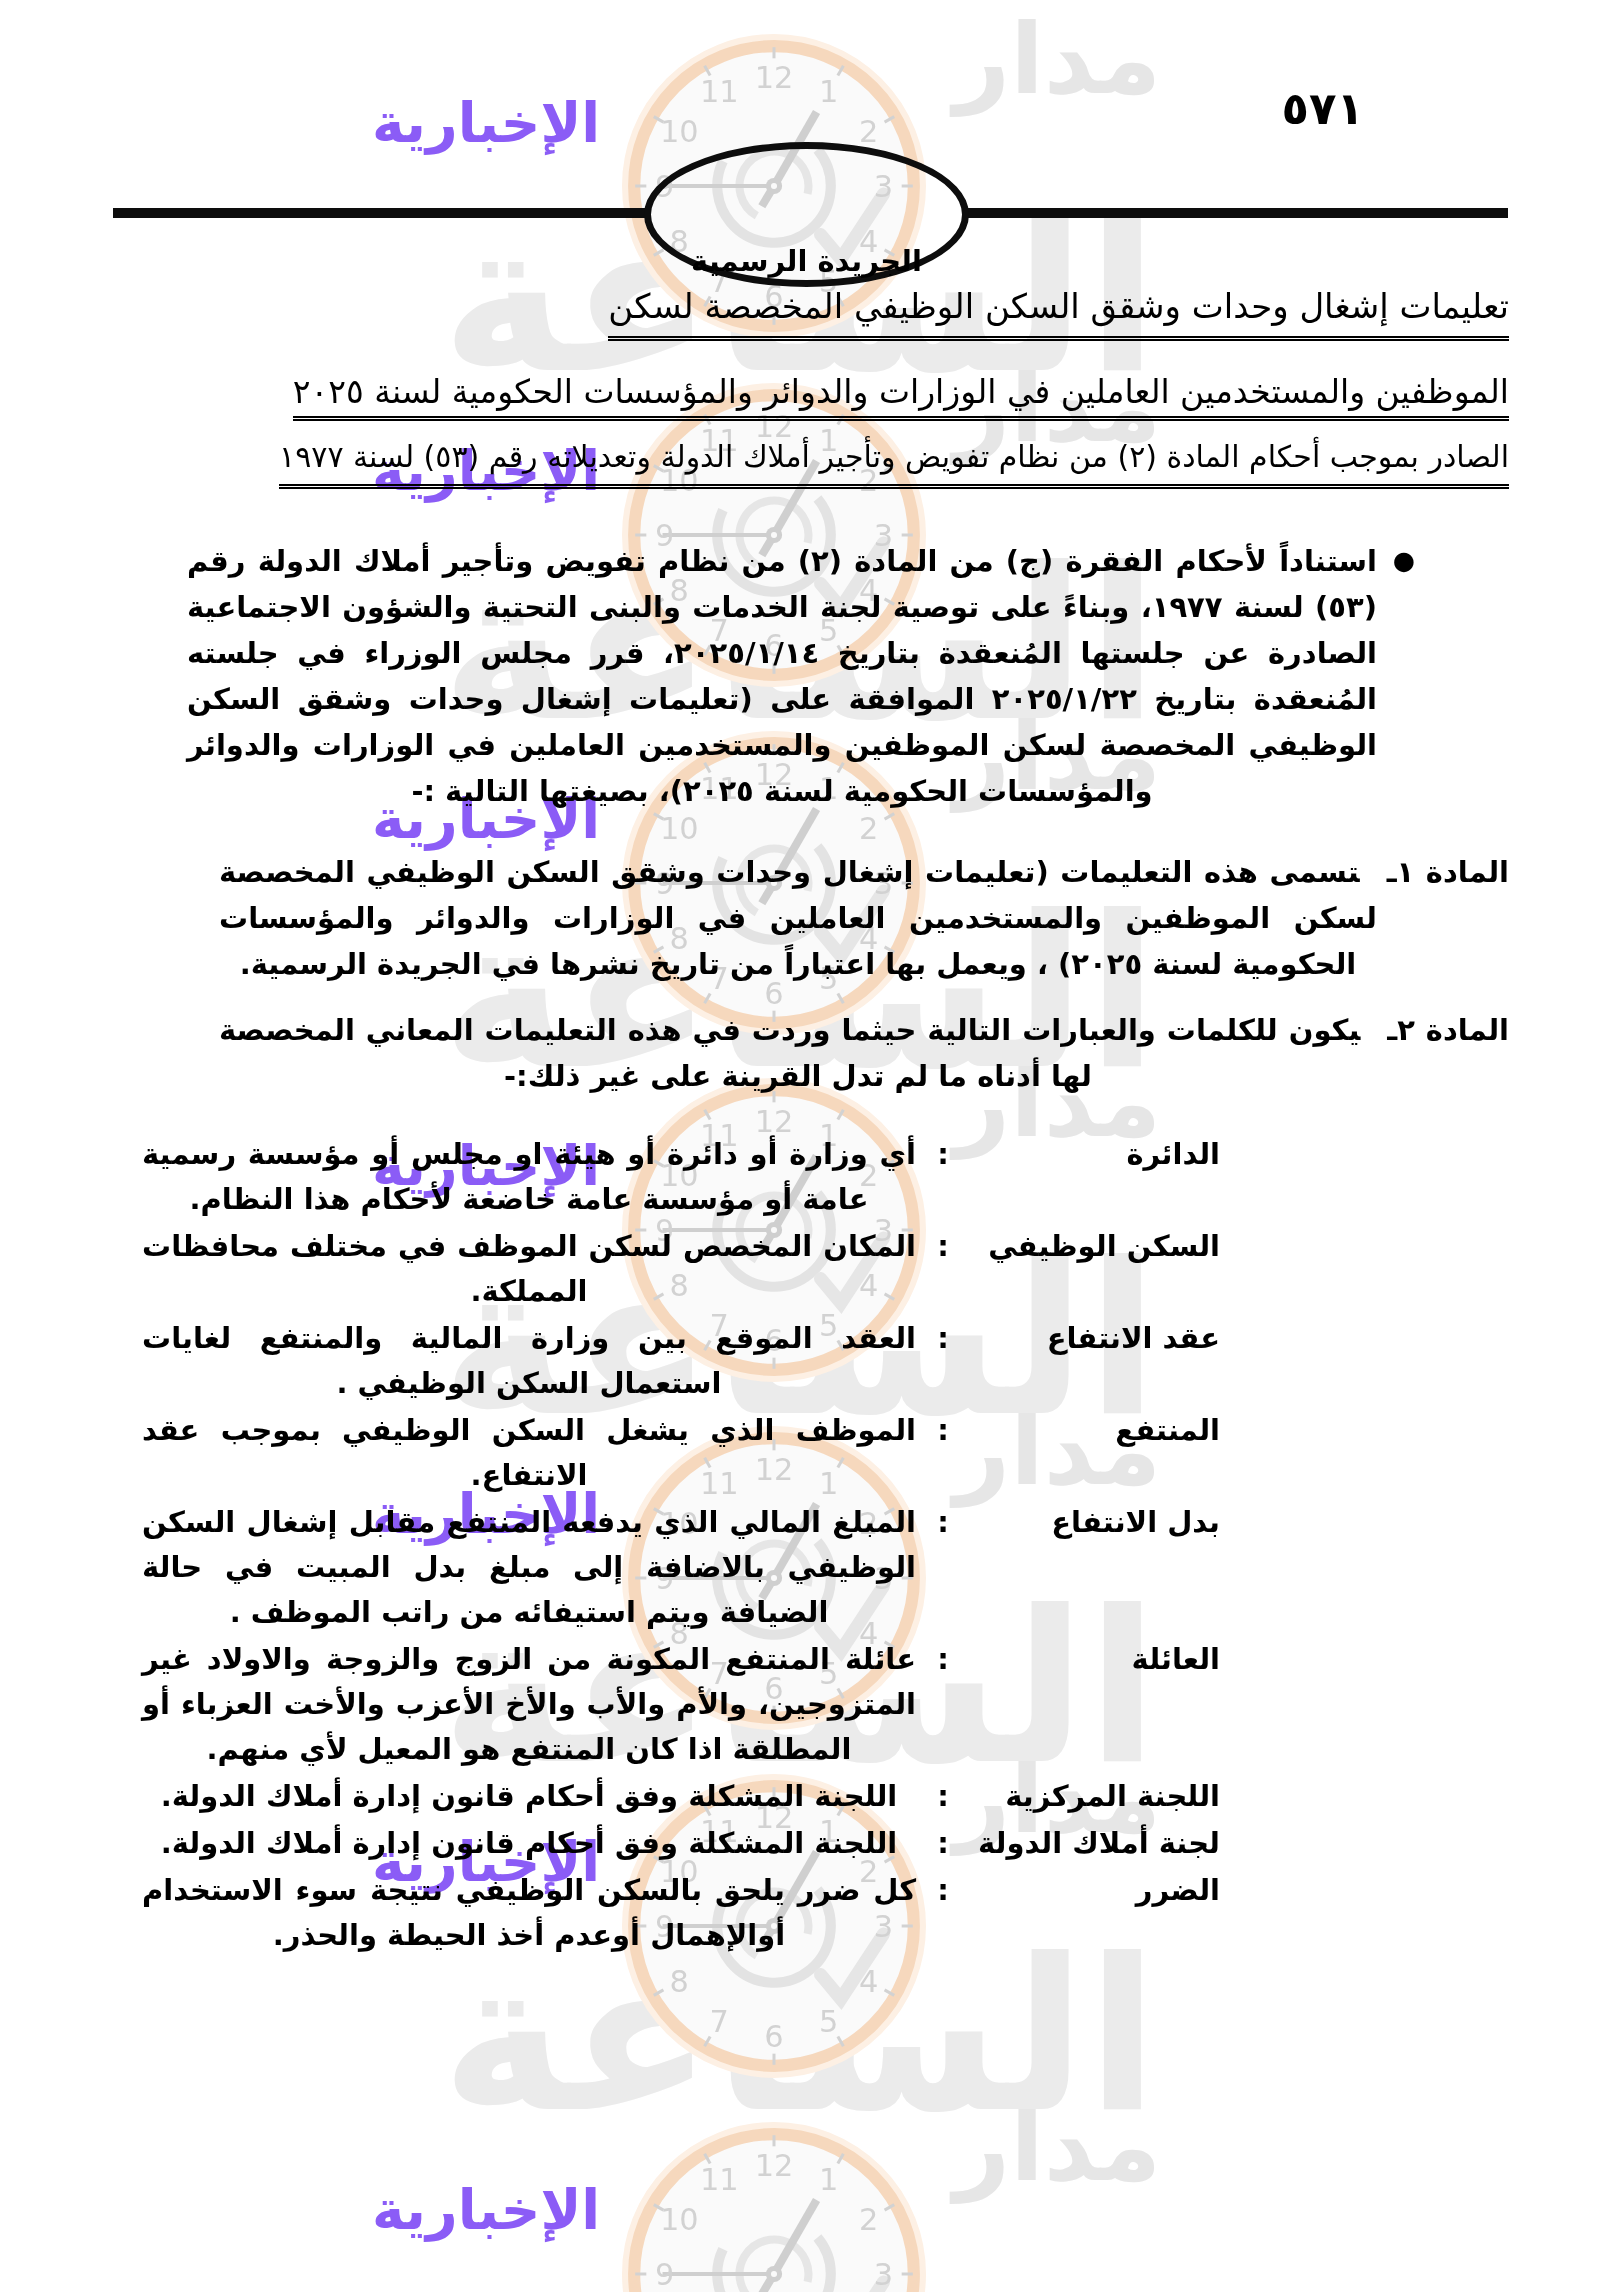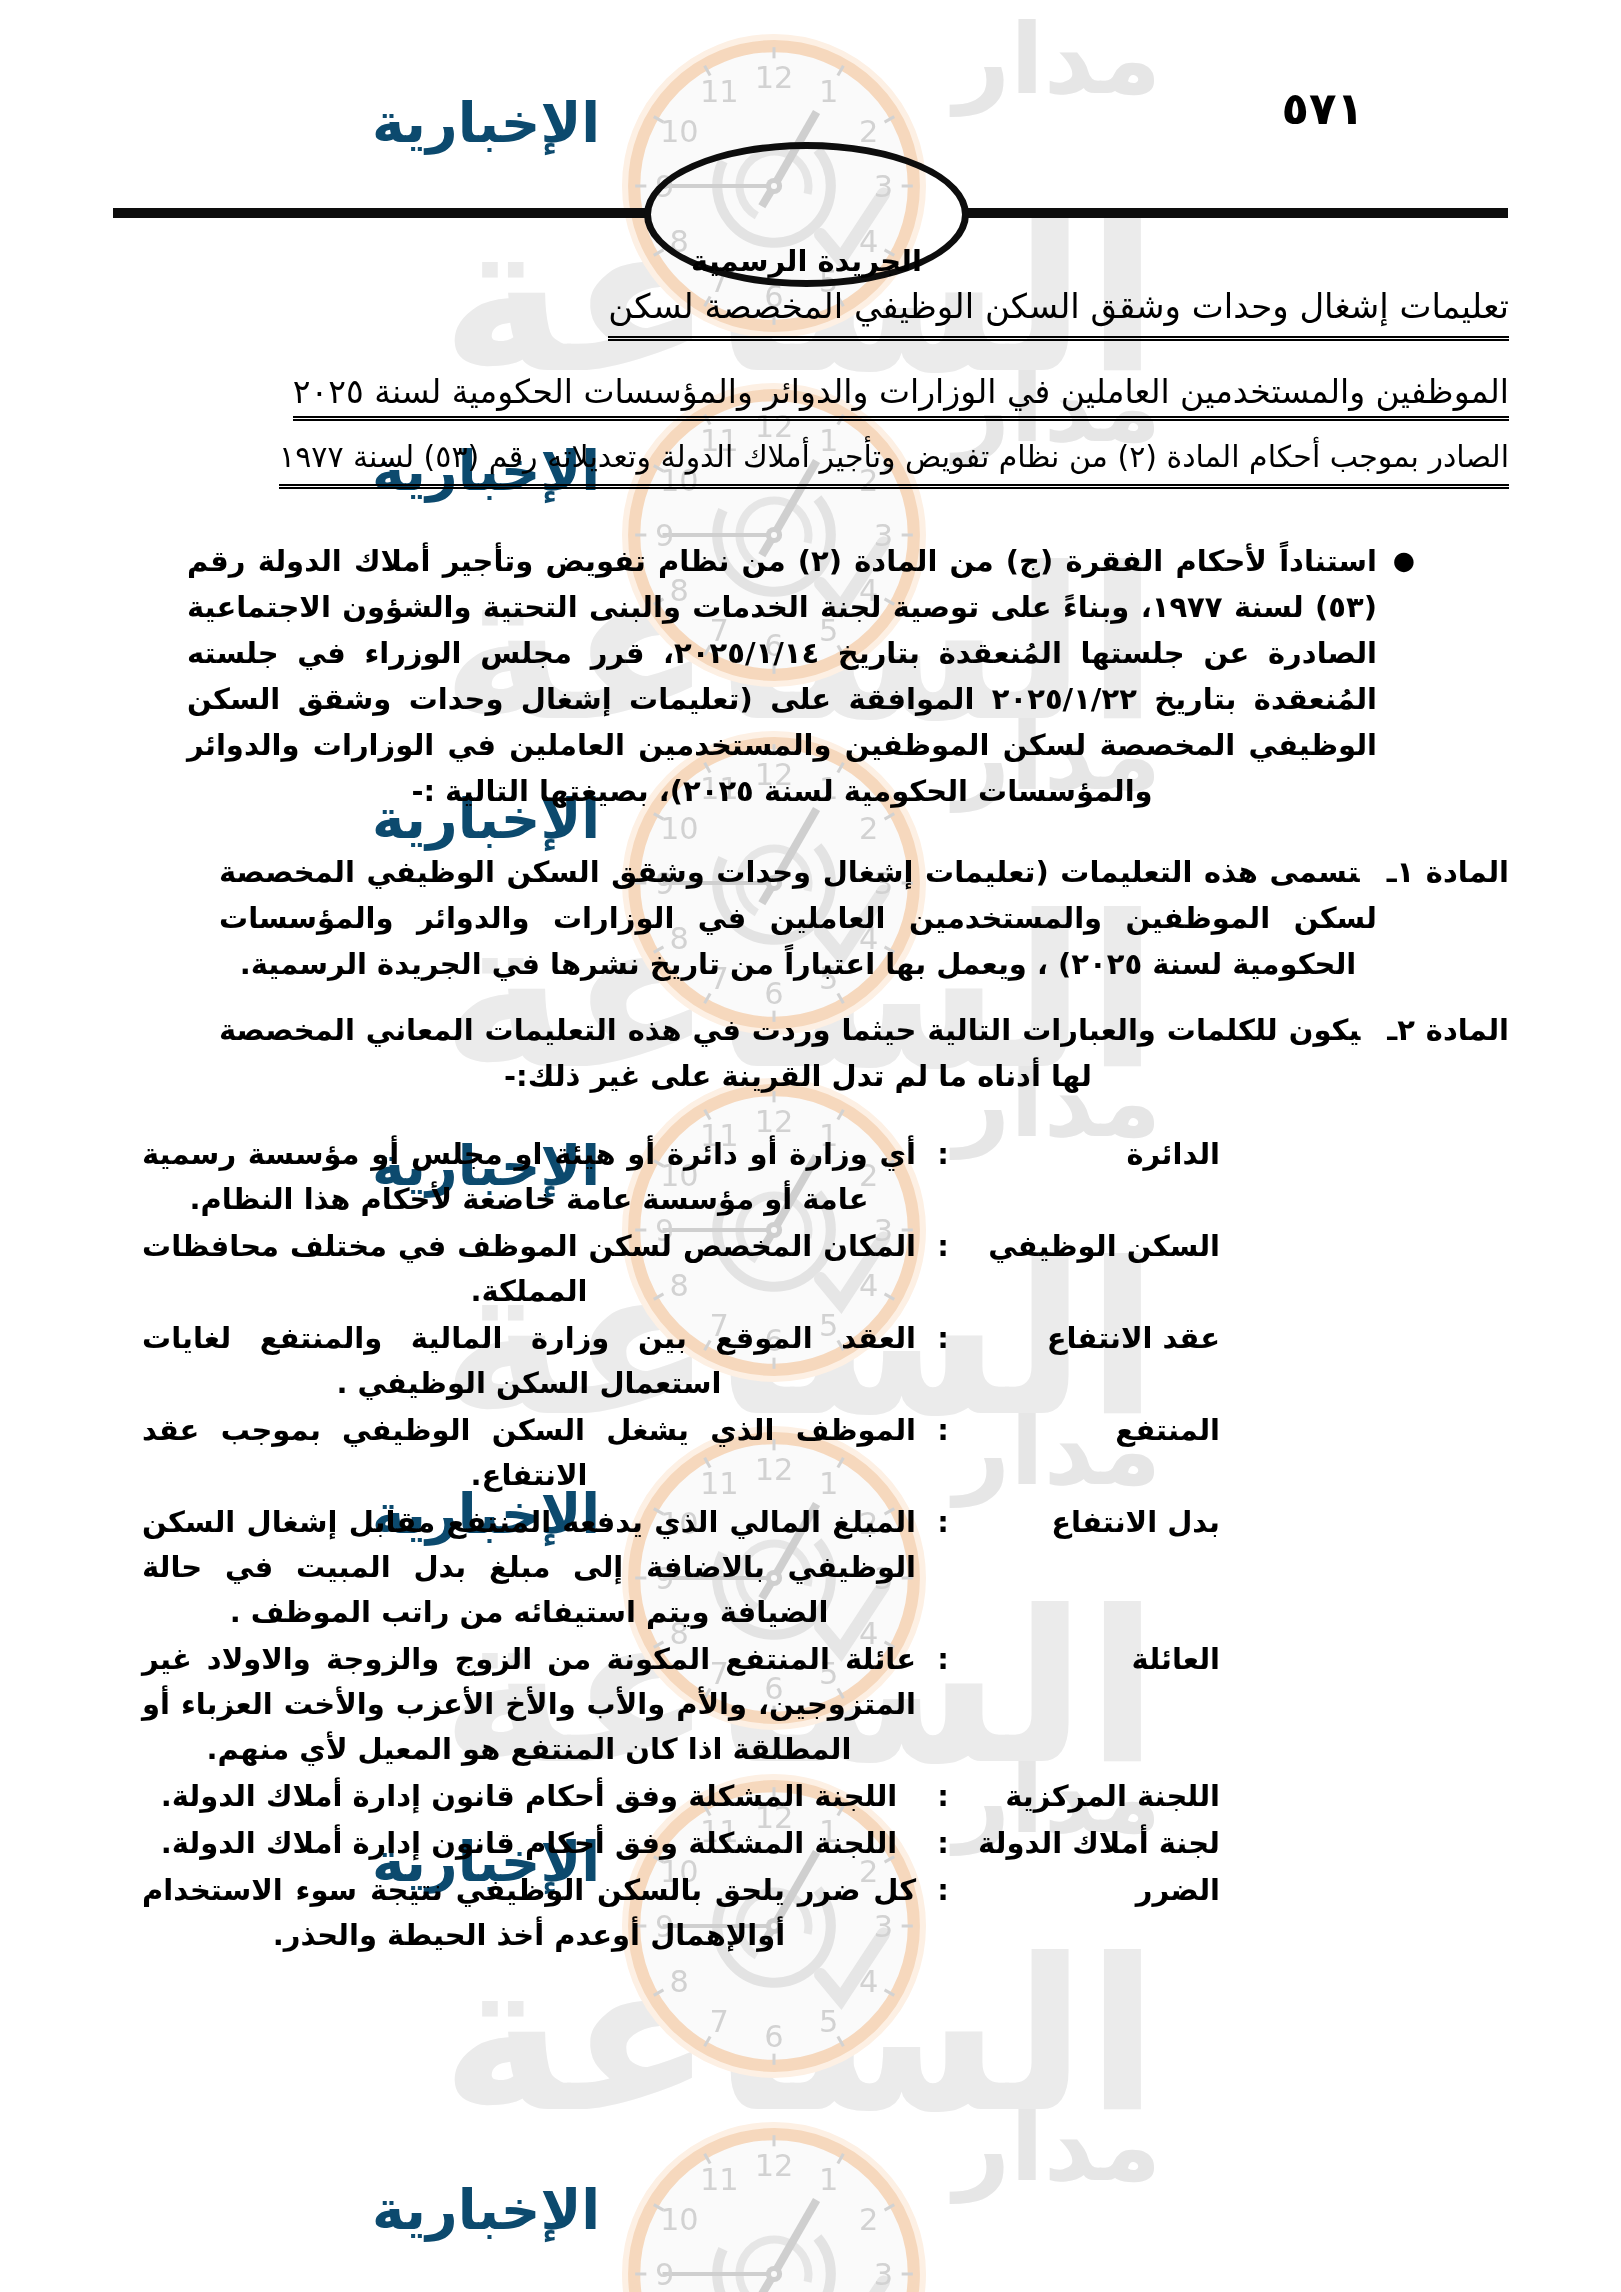--- a/index.html
+++ b/index.html
@@ -9,21 +9,21 @@
     background:#ffffff;
     overflow:hidden;
     direction:rtl;
     font-family:"DejaVu Sans",sans-serif;
     color:#000;
   }
   
   .wm{position:absolute;left:372px;width:794px;height:363px;z-index:0;pointer-events:none;}
   .wm-saa{position:absolute;left:69px;top:172px;font-size:211px;line-height:1;font-weight:bold;color:#ebebeb;direction:rtl;}
   .wm-madar{position:absolute;right:4.9px;top:-9.8px;font-size:98px;line-height:1;font-weight:bold;color:#e6e6e6;}
-  .wm-ikhb{position:absolute;left:0;top:76px;font-size:55px;line-height:1;font-weight:bold;color:#0c4a6e;}
+  .wm-ikhb{position:absolute;left:0;top:76px;font-size:55px;line-height:1;font-weight:bold;color:#8b5cf6;}
   .wm-clock{position:absolute;left:250px;top:14.7px;}
   .wm-clock text{fill:#d2d2d2;font-size:30px;font-family:"DejaVu Sans",sans-serif;text-anchor:middle;}
   
   .page-number{
     position:absolute;top:82px;right:257px;z-index:2;
     font-size:45px;font-weight:bold;letter-spacing:9.8px;direction:rtl;
   }
   .rule{position:absolute;top:208px;height:9.8px;background:#0d0d0d;z-index:2;}
   .rule-left{left:113px;width:534px;}
   .rule-right{left:967px;width:541px;}

